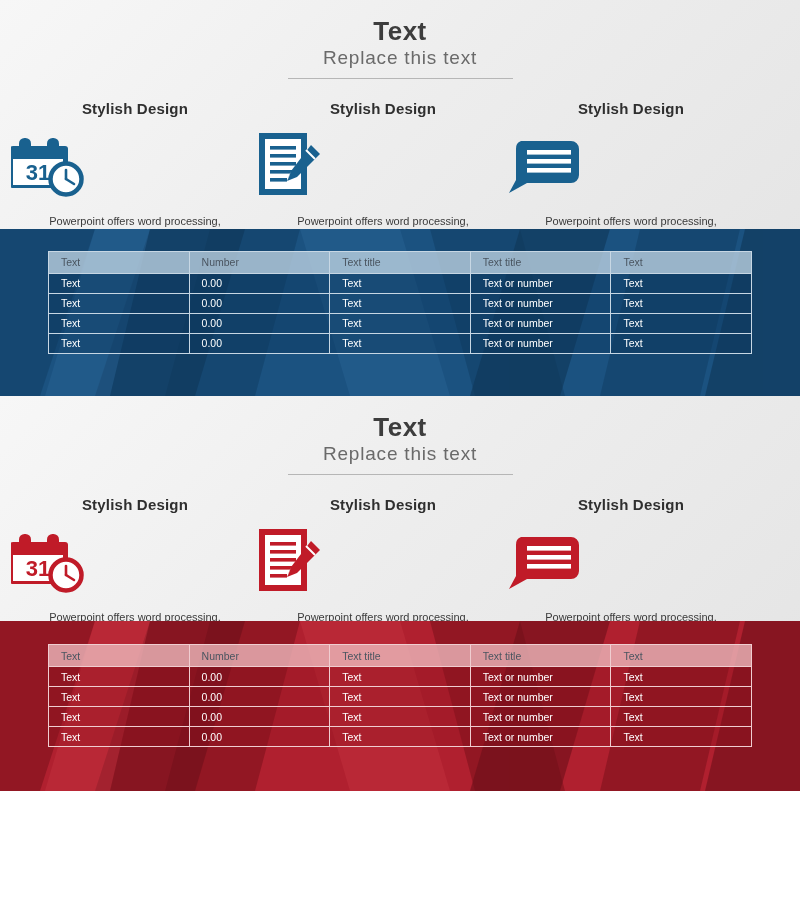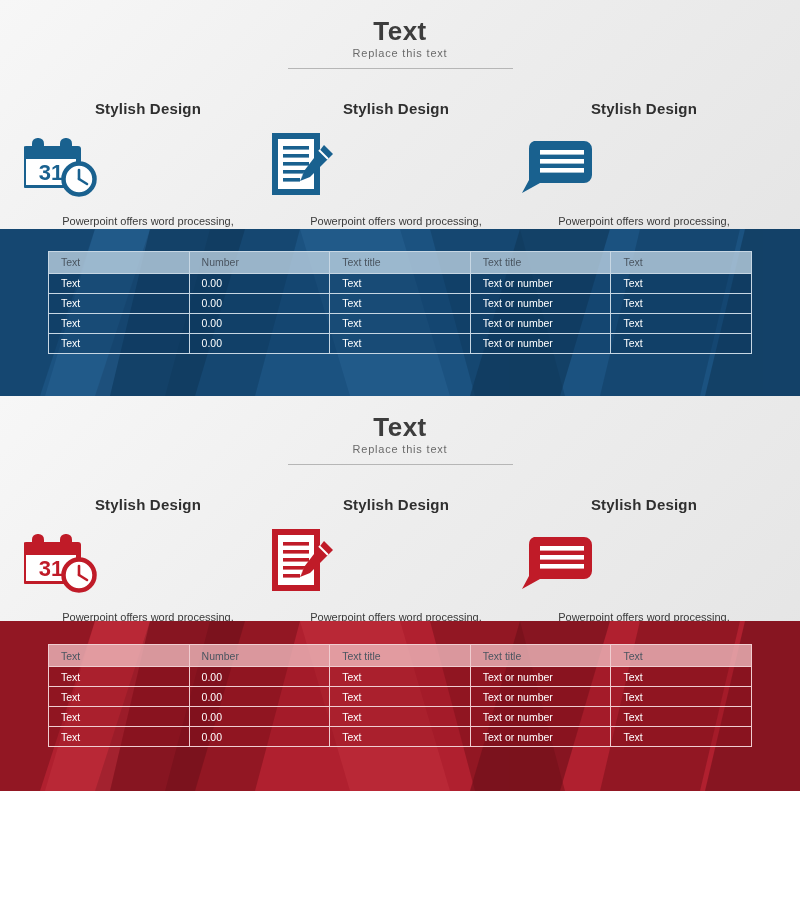--- a/index.html
+++ b/index.html
@@ -38,37 +38,37 @@
     text-align: center;
   }
   .slide-title {
     font-size: 26px;
     font-weight: bold;
     color: #3d3d3d;
     letter-spacing: 0.5px;
     line-height: 1.05;
   }
   .slide-subtitle {
-    font-size: 11px;
+    font-size: 19px;
     color: #6a6a6a;
     letter-spacing: 0.8px;
     margin-top: 2px;
   }
   .header-rule {
     width: 225px;
     height: 1px;
     background: #b6b6b6;
     margin: 9px auto 0 auto;
   }
 
   
   .columns {
     position: absolute;
     top: 100px;
-    left: 24px;
+    left: 11px;
     width: 744px;
     display: flex;
     justify-content: space-between;
   }
   .col {
     width: 248px;
     text-align: center;
   }
   .col-title {
     font-size: 15px;

